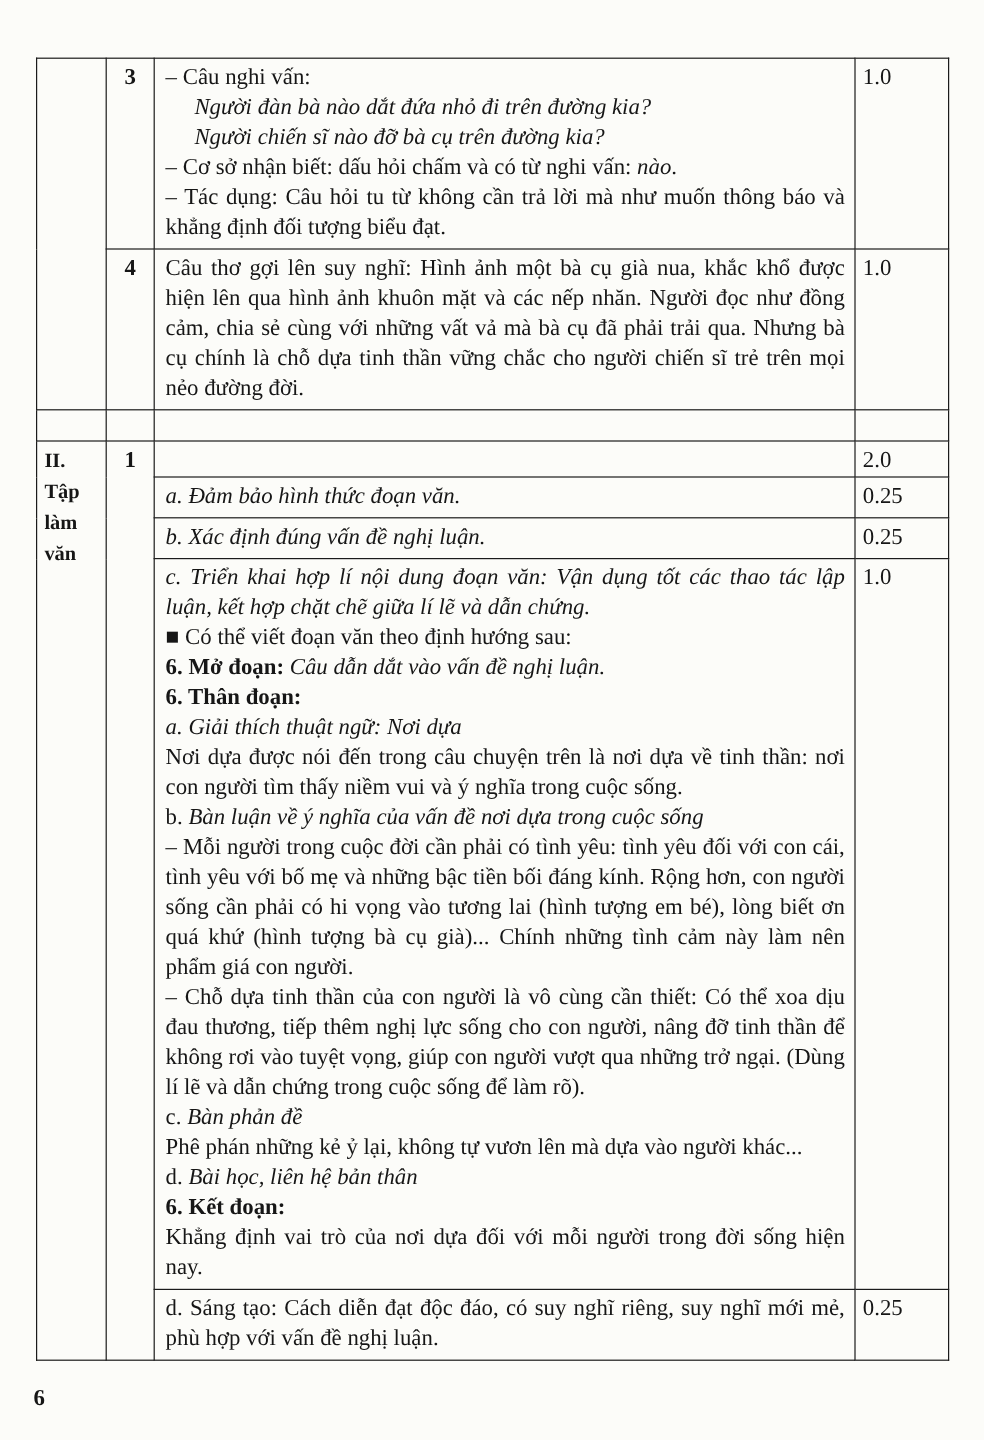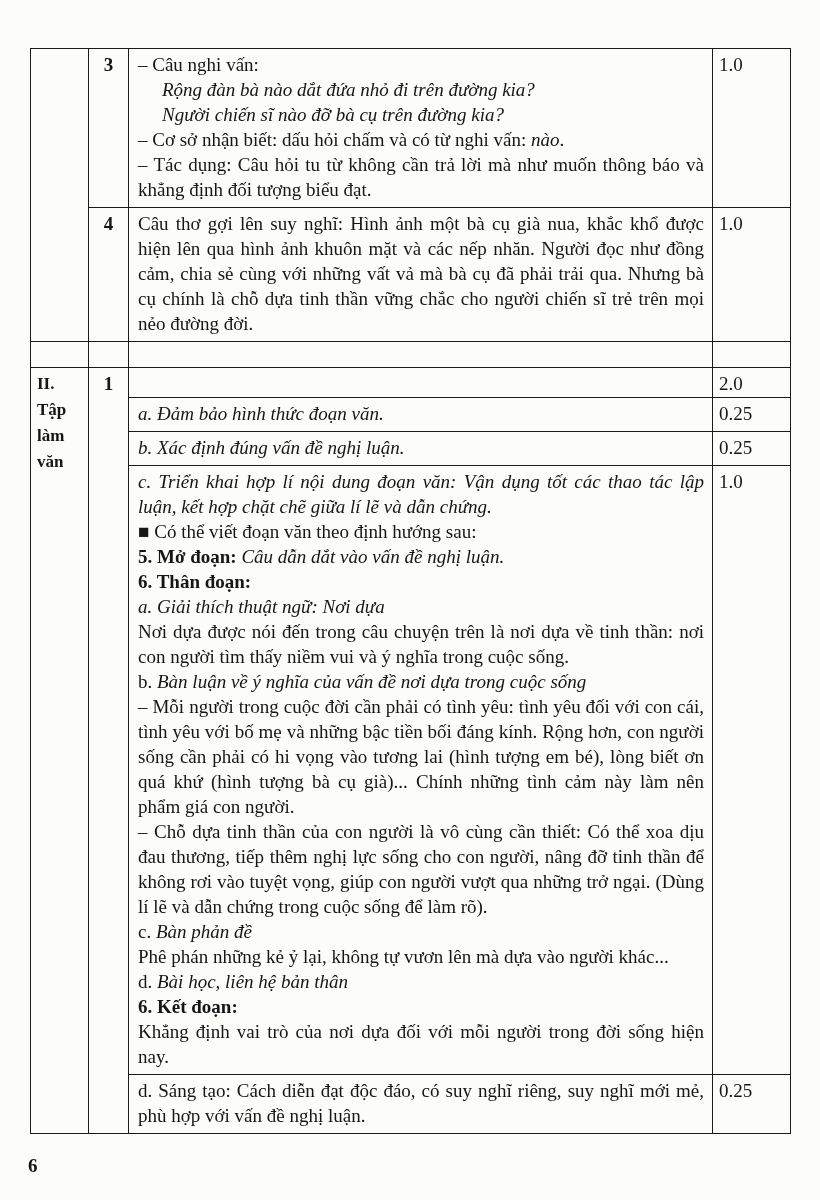--- a/index.html
+++ b/index.html
@@ -72,21 +72,21 @@
       <col style="width:40px">
       <col style="width:584px">
       <col style="width:78px">
     </colgroup>
     <tbody id="rubric-body">
         <tr>
           <td rowspan="2" class="cell-label"></td>
           <td class="cell-num">3</td>
           <td class="cell-content">
             <p><span>– Câu nghi vấn:</span></p>
-            <p class="indent"><span class="it">Rộng đàn bà nào dắt đứa nhỏ đi trên đường kia?</span></p>
+            <p class="indent"><span class="it">Người đàn bà nào dắt đứa nhỏ đi trên đường kia?</span></p>
             <p class="indent"><span class="it">Người chiến sĩ nào đỡ bà cụ trên đường kia?</span></p>
             <p><span>– Cơ sở nhận biết: dấu hỏi chấm và có từ nghi vấn: </span><span class="it">nào</span><span>.</span></p>
             <p class="justify"><span>– Tác dụng: Câu hỏi tu từ không cần trả lời mà như muốn thông báo và khẳng định đối tượng biểu đạt.</span></p>
           </td>
           <td class="cell-points">1.0</td>
         </tr>
         <tr>
           <td class="cell-num">4</td>
           <td class="cell-content">
             <p class="justify"><span>Câu thơ gợi lên suy nghĩ: Hình ảnh một bà cụ già nua, khắc khổ được hiện lên qua hình ảnh khuôn mặt và các nếp nhăn. Người đọc như đồng cảm, chia sẻ cùng với những vất vả mà bà cụ đã phải trải qua. Nhưng bà cụ chính là chỗ dựa tinh thần vững chắc cho người chiến sĩ trẻ trên mọi nẻo đường đời.</span></p>
@@ -119,21 +119,21 @@
         <tr>
           <td class="cell-content">
             <p><span class="it">b. Xác định đúng vấn đề nghị luận.</span></p>
           </td>
           <td class="cell-points">0.25</td>
         </tr>
         <tr>
           <td class="cell-content">
             <p class="justify"><span class="it">c. Triển khai hợp lí nội dung đoạn văn: Vận dụng tốt các thao tác lập luận, kết hợp chặt chẽ giữa lí lẽ và dẫn chứng.</span></p>
             <p><span>■ Có thể viết đoạn văn theo định hướng sau:</span></p>
-            <p><span class="bd">5. Mở đoạn: </span><span class="it">Câu dẫn dắt vào vấn đề nghị luận.</span></p>
+            <p><span class="bd">6. Mở đoạn: </span><span class="it">Câu dẫn dắt vào vấn đề nghị luận.</span></p>
             <p><span class="bd">6. Thân đoạn:</span></p>
             <p><span class="it">a. Giải thích thuật ngữ: Nơi dựa</span></p>
             <p class="justify"><span>Nơi dựa được nói đến trong câu chuyện trên là nơi dựa về tinh thần: nơi con người tìm thấy niềm vui và ý nghĩa trong cuộc sống.</span></p>
             <p><span>b. </span><span class="it">Bàn luận về ý nghĩa của vấn đề nơi dựa trong cuộc sống</span></p>
             <p class="justify"><span>– Mỗi người trong cuộc đời cần phải có tình yêu: tình yêu đối với con cái, tình yêu với bố mẹ và những bậc tiền bối đáng kính. Rộng hơn, con người sống cần phải có hi vọng vào tương lai (hình tượng em bé), lòng biết ơn quá khứ (hình tượng bà cụ già)... Chính những tình cảm này làm nên phẩm giá con người.</span></p>
             <p class="justify"><span>– Chỗ dựa tinh thần của con người là vô cùng cần thiết: Có thể xoa dịu đau thương, tiếp thêm nghị lực sống cho con người, nâng đỡ tinh thần để không rơi vào tuyệt vọng, giúp con người vượt qua những trở ngại. (Dùng lí lẽ và dẫn chứng trong cuộc sống để làm rõ).</span></p>
             <p><span>c. </span><span class="it">Bàn phản đề</span></p>
             <p><span>Phê phán những kẻ ỷ lại, không tự vươn lên mà dựa vào người khác...</span></p>
             <p><span>d. </span><span class="it">Bài học, liên hệ bản thân</span></p>
             <p><span class="bd">6. Kết đoạn:</span></p>

